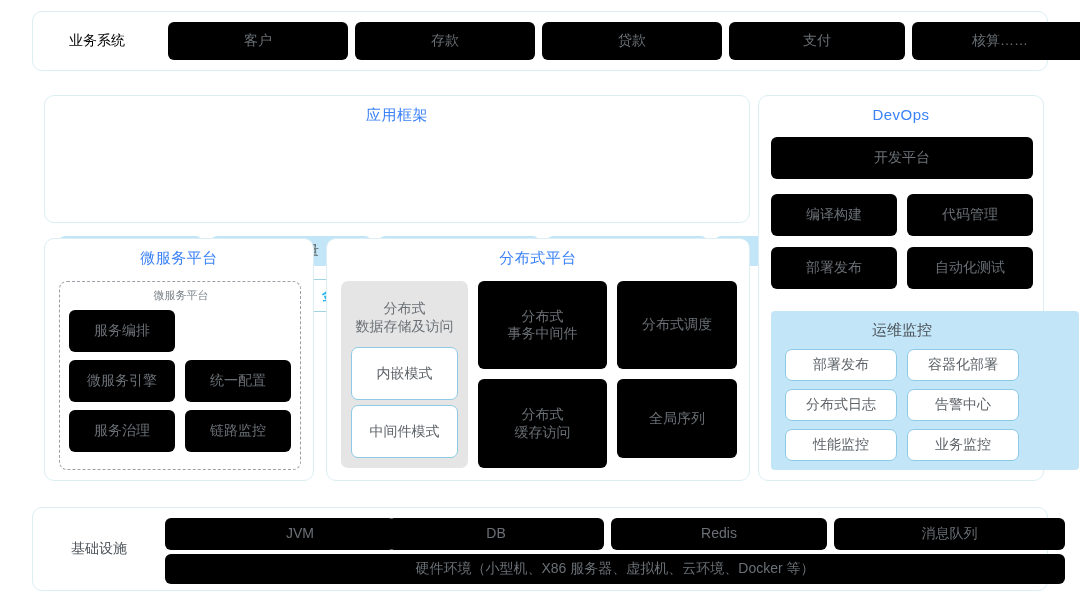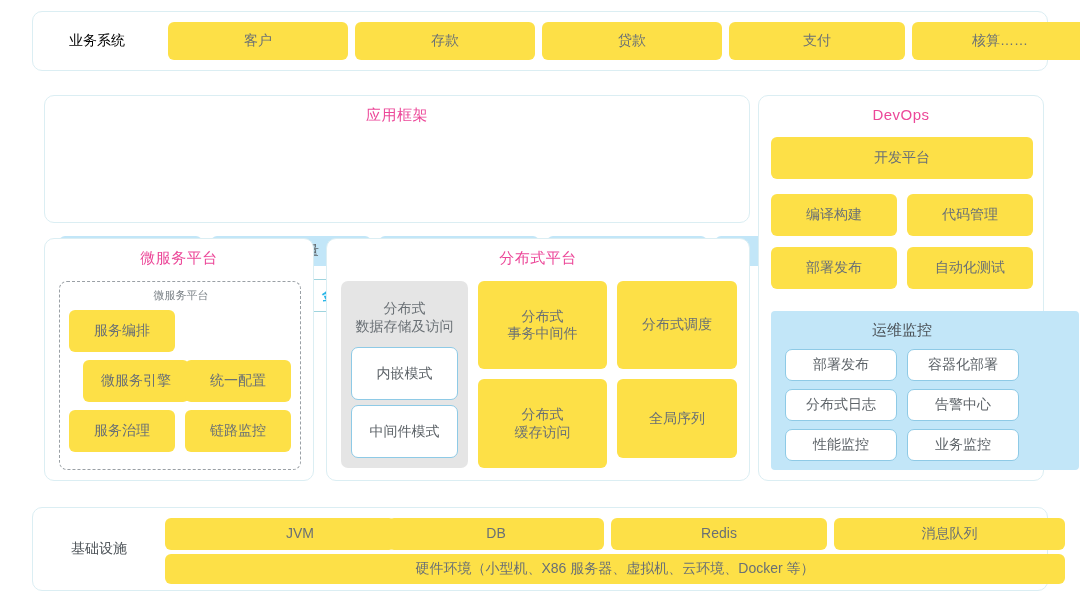--- a/index.html
+++ b/index.html
@@ -23,27 +23,27 @@
   .card{
     position:absolute;
     background:#ffffff;
     border:1px solid #dbeef3;
     border-radius:10px;
     box-sizing:border-box;
   }
   .card-title{
     text-align:center;
     font-size:15px;
-    color:#ec4899;
+    color:#3b82f6;
     letter-spacing:.5px;
   }
 
   
   .chip{
-    background:#fde047;
+    background:#000000;
     border-radius:6px;
     color:#6a7075;
     font-size:14px;
     display:flex;
     align-items:center;
     justify-content:center;
     text-align:center;
     line-height:1.25;
     box-sizing:border-box;
     white-space:pre-line;
@@ -157,21 +157,21 @@
     <div class="chip blue af-chip" style="left:502px;width:160px;">定时任务</div>
     <div class="chip blue af-chip dots" style="left:670px;width:50px;">...</div>
     <div class="chip outline-teal" id="af-base">金融行业基础应用框架</div>
   </div>
 
   <div class="card" id="ms-card">
     <div class="card-title">微服务平台</div>
     <div id="ms-dashed">
       <div id="ms-sublabel">微服务平台</div>
       <div class="chip ms-chip" style="left:9px;top:28px;">服务编排</div>
-      <div class="chip ms-chip" style="left:9px;top:78px;margin-left:14px;">微服务引擎</div>
+      <div class="chip ms-chip" style="left:9px;top:78px;">微服务引擎</div>
       <div class="chip ms-chip" style="left:125px;top:78px;">统一配置</div>
       <div class="chip ms-chip" style="left:9px;top:128px;">服务治理</div>
       <div class="chip ms-chip" style="left:125px;top:128px;">链路监控</div>
     </div>
   </div>
 
   <div class="card" id="dist-card">
     <div class="card-title">分布式平台</div>
 
     <div id="dist-col1">

